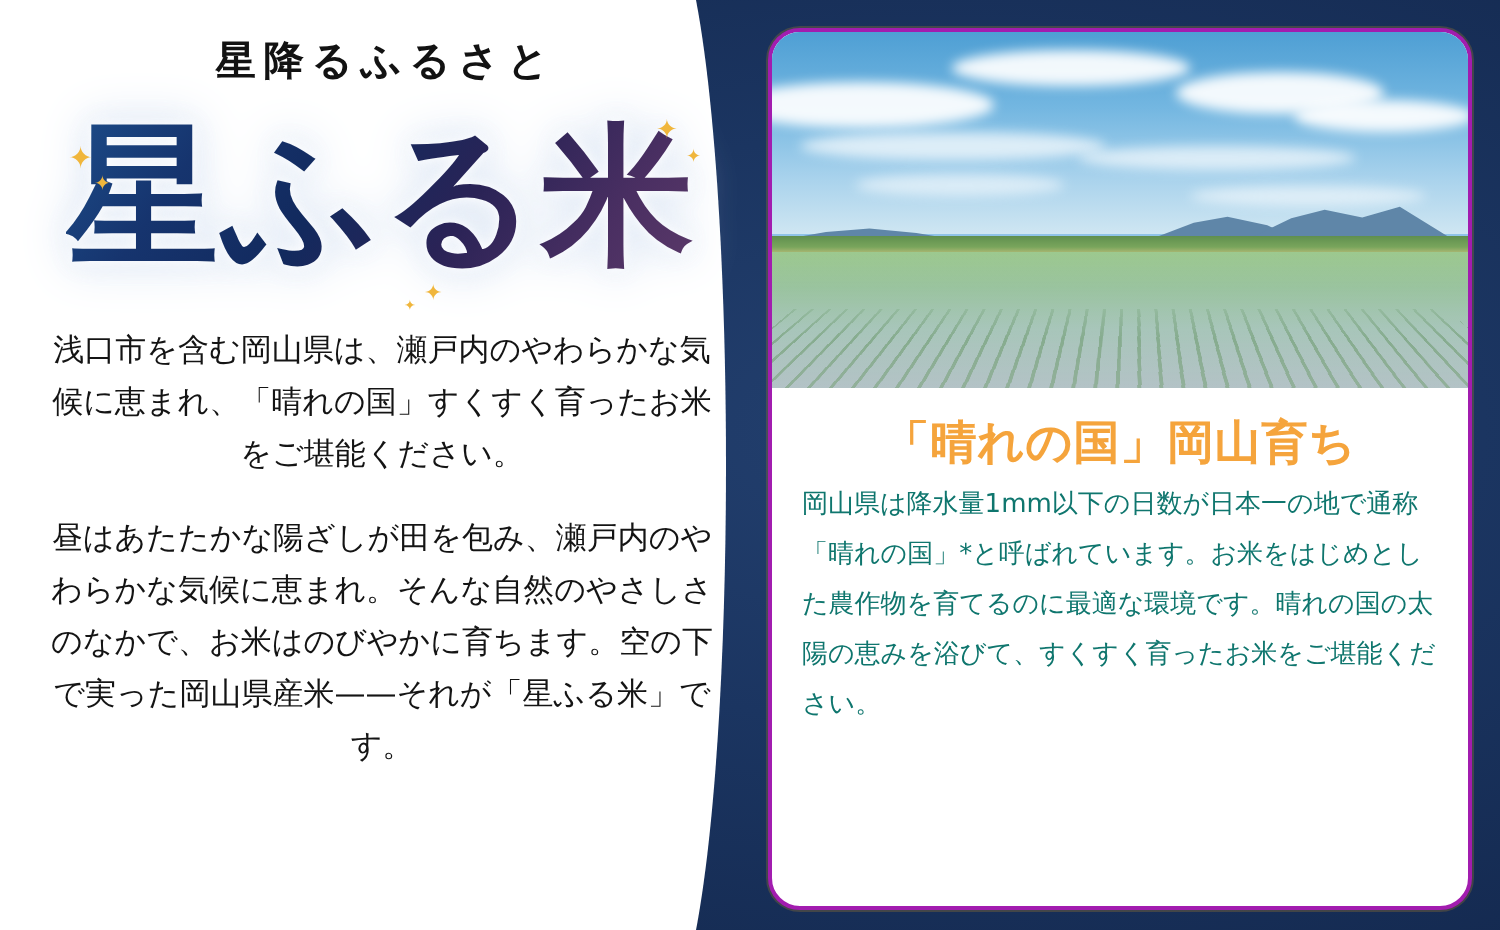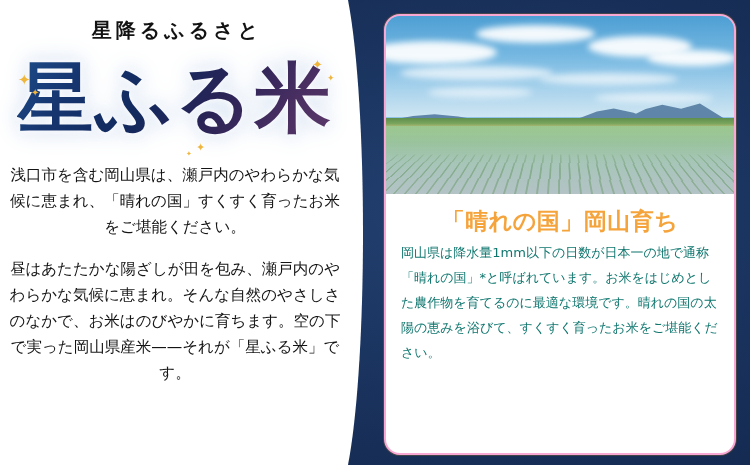--- a/index.html
+++ b/index.html
@@ -22,21 +22,21 @@
 
   
   .panel-white{
     position:absolute;left:0;top:0;width:368px;height:465px;
     background:#ffffff;
     -webkit-clip-path:path("M0,0 L348,0 C368,105 368,360 348,465 L0,465 Z");
     clip-path:path("M0,0 L348,0 C368,105 368,360 348,465 L0,465 Z");
   }
 
   
-  .left-wrap{position:absolute;left:0;top:0;width:350px;height:465px;text-align:center;}
+  .left-wrap{position:absolute;left:0;top:0;width:350px;height:465px;text-align:center;padding-left:16px;}
 
   .eyebrow{
     margin:17px 0 0 0;
     font-size:20px;font-weight:bold;color:#121212;
     letter-spacing:4px;text-indent:4px;
     font-family:"DejaVu Sans","Liberation Sans",sans-serif;
   }
 
   
   .logo-row{position:relative;height:108px;margin-top:2px;text-align:center;}
@@ -62,21 +62,21 @@
     margin:0;padding:0 8px;
     font-size:15.5px;line-height:26px;color:#141414;
     font-family:"DejaVu Sans","Liberation Sans",sans-serif;
   }
   .para.p1{margin-top:8px;}
   .para.p2{margin-top:16px;}
 
   
   .card{
     position:absolute;left:384px;top:14px;width:348px;height:437px;
-    background:#ffffff;border:2px solid #f9a8d4;border-radius:16px;
+    background:#ffffff;border:2px solid #a21caf;border-radius:16px;
     box-shadow:0 0 0 1px rgba(150,115,50,.35);
     overflow:hidden;
     display:flex;flex-direction:column;
   }
 
   
   .photo{position:relative;height:178px;width:100%;overflow:hidden;background:#8fc3e8;}
   .sky{position:absolute;left:0;right:0;top:0;height:57%;
     background:linear-gradient(180deg,#4e9fd4 0%,#74b7e1 38%,#a8d2ec 72%,#cfe6f2 100%);}
   .cloud{position:absolute;background:rgba(255,255,255,.92);border-radius:50%;filter:blur(3px);}

